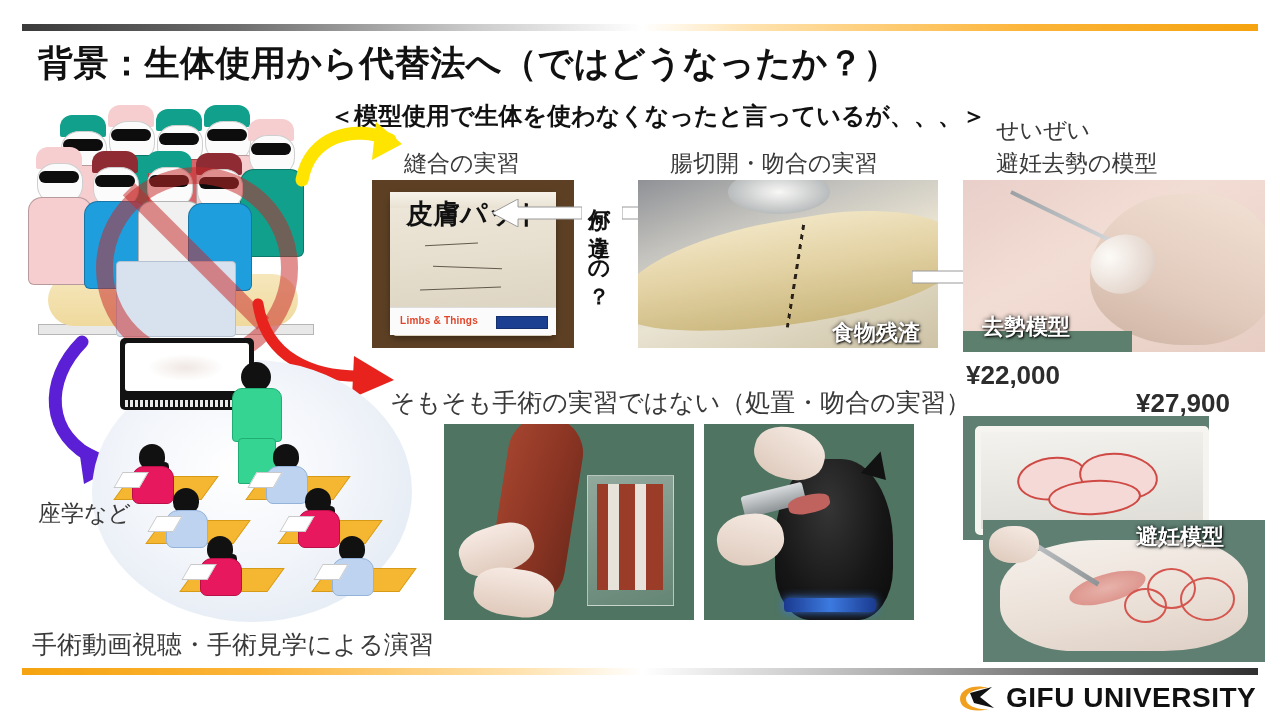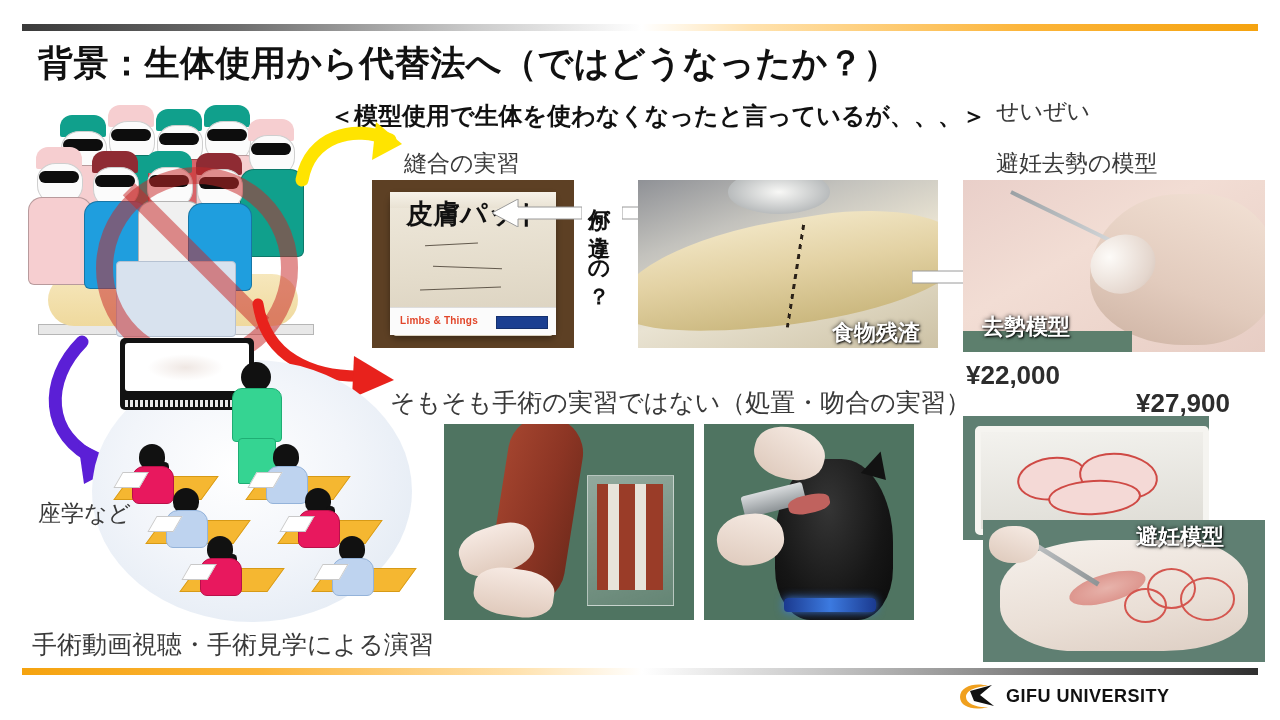--- a/index.html
+++ b/index.html
@@ -466,28 +466,29 @@
   <svg class="wharrow" style="left:490px;top:199px;" width="92" height="28" viewBox="0 0 92 28">
     <path d="M92 8 L28 8 L28 0 L2 14 L28 28 L28 20 L92 20 Z" fill="#ffffff" stroke="#9a9a9a" stroke-width="1"></path>
   </svg>
 
   <div class="vert-text jp" style="left:588px;top:192px;">何が違うの？</div>
 
   <svg class="wharrow" style="left:622px;top:199px;" width="60" height="28" viewBox="0 0 60 28">
     <path d="M0 8 L36 8 L36 0 L58 14 L36 28 L36 20 L0 20 Z" fill="#ffffff" stroke="#9a9a9a" stroke-width="1"></path>
   </svg>
 
+  <div class="caption jp" style="left:670px;top:148px;">腸切開・吻合の実習</div>
   <div class="photo" id="ph-intestine" style="left:638px;top:180px;width:300px;height:168px;">
     <div class="lamp"></div>
     <div class="gut"></div>
     <div class="seam"></div>
   </div>
   <div class="overlay-label jp" style="left:832px;top:318px;">食物残渣</div>
 
-  <div class="caption jp" style="left:996px;top:96px;">せいぜい</div>
+  <div class="caption jp" style="left:996px;top:115px;">せいぜい</div>
   <div class="caption jp" style="left:996px;top:148px;">避妊去勢の模型</div>
 
   <svg class="wharrow" style="left:912px;top:262px;" width="92" height="30" viewBox="0 0 92 30">
     <path d="M0 9 L60 9 L60 0 L90 15 L60 30 L60 21 L0 21 Z" fill="#ffffff" stroke="#9a9a9a" stroke-width="1"></path>
   </svg>
 
   <div class="photo" id="ph-neuter" style="left:963px;top:180px;width:302px;height:172px;">
     <div class="hand"></div>
     <div class="scalpel"></div>
     <div class="nodule"></div>
@@ -539,16 +540,16 @@
     <div class="gl2" style="left:24%;top:2%;width:34%;height:26%;transform:rotate(14deg);"></div>
     <div class="gl2" style="left:6%;top:46%;width:32%;height:26%;transform:rotate(-8deg);"></div>
     <div class="led"></div>
   </div>
 
   <div style="position:absolute;left:958px;top:682px;display:flex;align-items:center;gap:10px;">
     <svg width="38" height="28" viewBox="0 0 38 28">
       <path d="M2 15 C 2 4, 18 0, 30 4 C 20 4, 8 8, 8 15 C 8 22, 20 26, 30 25 C 16 29, 2 25, 2 15 Z" fill="#f0a01e"></path>
       <path d="M12 9 L34 3 L22 13 L36 24 L16 19 Z" fill="#111"></path>
     </svg>
-    <span style="font-size:18px;font-weight:700;color:#111;letter-spacing:.5px;">GIFU UNIVERSITY</span>
+    <span style="font-size:28px;font-weight:700;color:#111;letter-spacing:.5px;">GIFU UNIVERSITY</span>
   </div>
 
 </div>
 
 </body></html>

